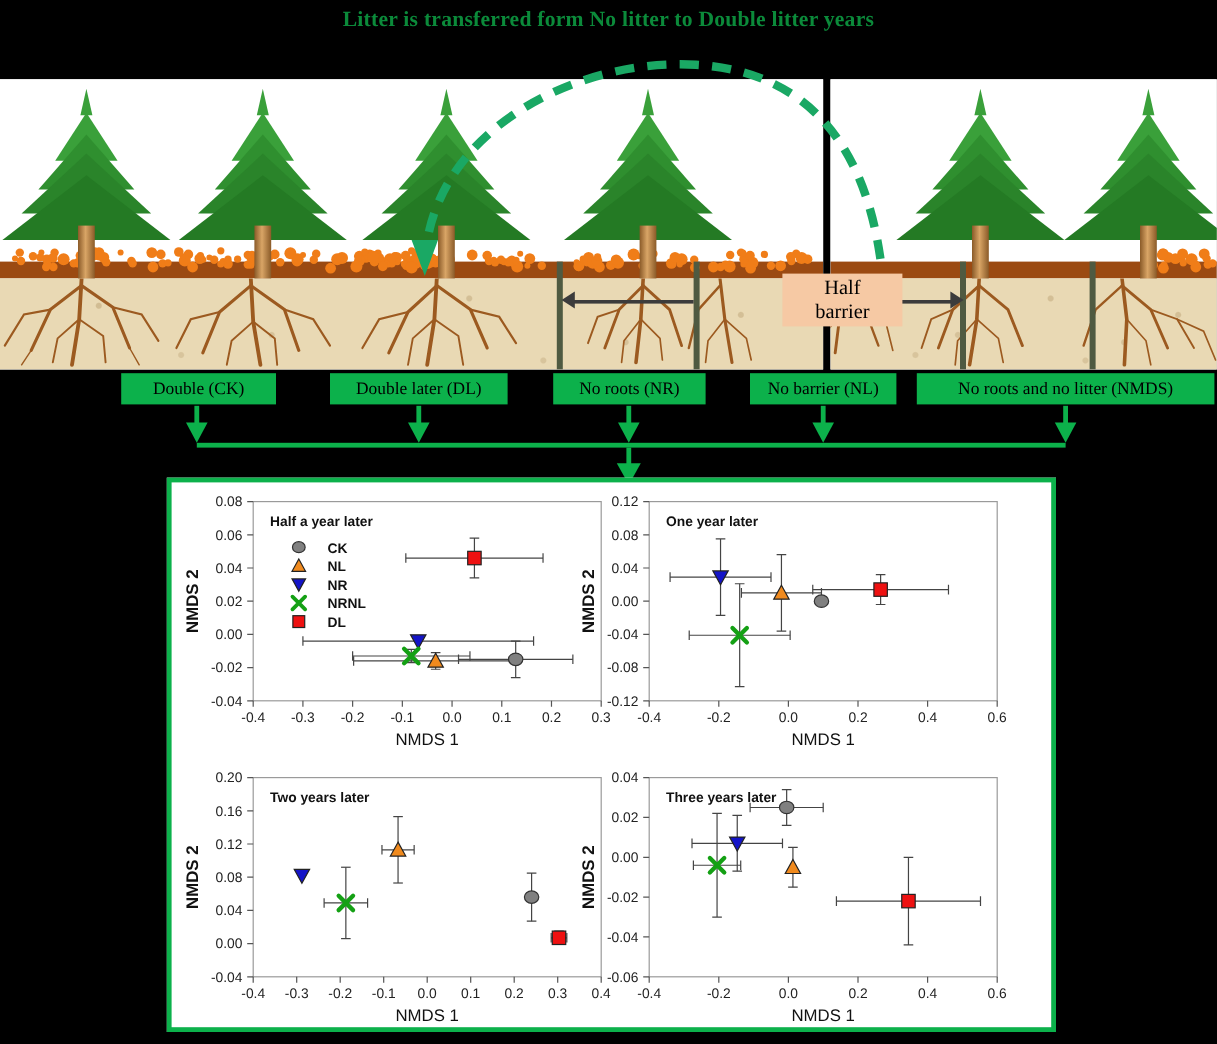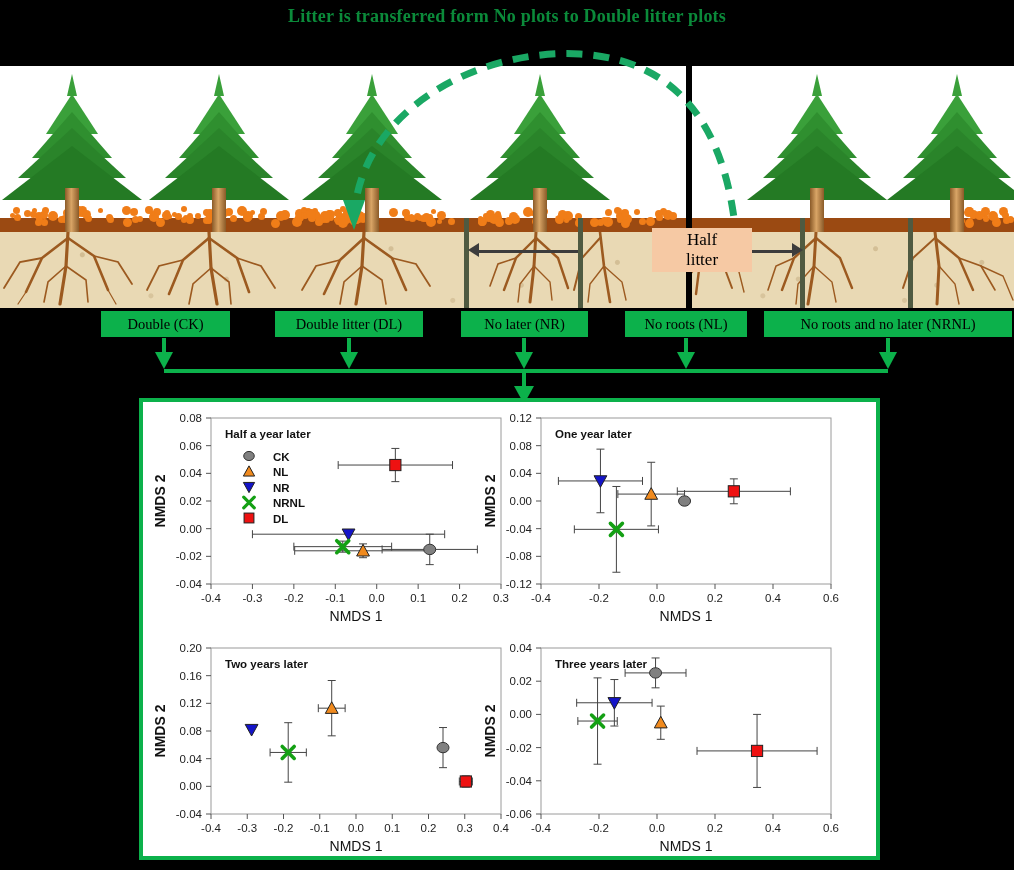--- a/index.html
+++ b/index.html
@@ -78,21 +78,21 @@
   
   #chart-box{left:139px;top:398px;width:741px;height:462px;
              background:#fff;border:4px solid #0cb14b;box-sizing:border-box;}
   .panel{position:absolute;width:360px;height:228px;}
   .panel svg{display:block;}
   text{font-family:"Liberation Sans",sans-serif;}
 </style>
 </head>
 <body>
 
-<div class="abs" id="fig-title">Litter is transferred form No plots to Double litter plots</div>
+<div class="abs" id="fig-title">Litter is transferred form No litter to Double litter years</div>
 
 <div class="abs scene" id="scene-left">
   <div class="sky"></div>
   <div class="litterline"></div>
   <div class="soil"></div>
 
   <div class="roots" style="left:-10px;">
     <svg width="150" height="76" viewBox="0 0 150 76">
       <g stroke="#9c5a20" fill="none" stroke-linecap="round">
         <path d="M78 0 L76 34 L70 72" stroke-width="3.2"></path>
@@ -461,33 +461,33 @@
 
   <div class="barrier" style="left:108px;top:152px;height:90px;"></div>
   <div class="barrier" style="left:216px;top:152px;height:90px;"></div>
 
   <div class="arrowline" style="left:0px;top:184px;width:106px;"></div>
   <div class="arrowhead" style="left:100px;top:177px;border-width:7px 0 7px 11px;border-left-color:#3c3c3c;"></div>
 </div>
 
 <div class="abs rb-box" style="left:652px;top:228px;width:88px;">
   <div>Half</div>
-  <div>litter</div>
+  <div>barrier</div>
 </div>
 
 <svg class="abs" id="transfer-arc" viewBox="0 0 420 190">
   <path d="M24 180 C 28 70, 150 8, 250 14 C 350 20, 392 90, 404 178" fill="none" stroke="#1aa864" stroke-width="7" stroke-dasharray="16 11" stroke-linecap="butt"></path>
   <polygon points="24,190 13,160 35,160" fill="#1aa864"></polygon>
 </svg>
 
 <div class="abs tlabel" style="left:101px;top:311px;width:129px;">Double (CK)</div>
-<div class="abs tlabel" style="left:275px;top:311px;width:148px;">Double litter (DL)</div>
-<div class="abs tlabel" style="left:461px;top:311px;width:127px;">No later (NR)</div>
-<div class="abs tlabel" style="left:625px;top:311px;width:122px;">No roots (NL)</div>
-<div class="abs tlabel" style="left:764px;top:311px;width:248px;">No roots and no later (NRNL)</div>
+<div class="abs tlabel" style="left:275px;top:311px;width:148px;">Double later (DL)</div>
+<div class="abs tlabel" style="left:461px;top:311px;width:127px;">No roots (NR)</div>
+<div class="abs tlabel" style="left:625px;top:311px;width:122px;">No barrier (NL)</div>
+<div class="abs tlabel" style="left:764px;top:311px;width:248px;">No roots and no litter (NMDS)</div>
 
 <svg class="abs" id="connectors" viewBox="0 0 1014 70">
   <g fill="#0cb14b">
     <rect x="162" y="0" width="4" height="16"></rect>
       <polygon points="155,14 173,14 164,31"></polygon>
     <rect x="347" y="0" width="4" height="16"></rect>
       <polygon points="340,14 358,14 349,31"></polygon>
     <rect x="522" y="0" width="4" height="16"></rect>
       <polygon points="515,14 533,14 524,31"></polygon>
     <rect x="684" y="0" width="4" height="16"></rect>

